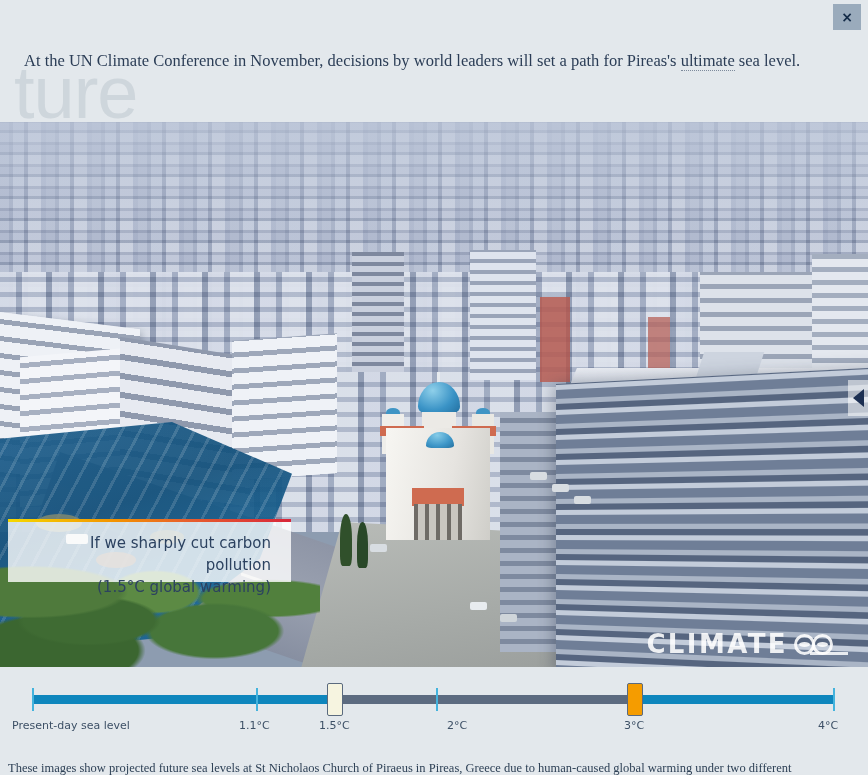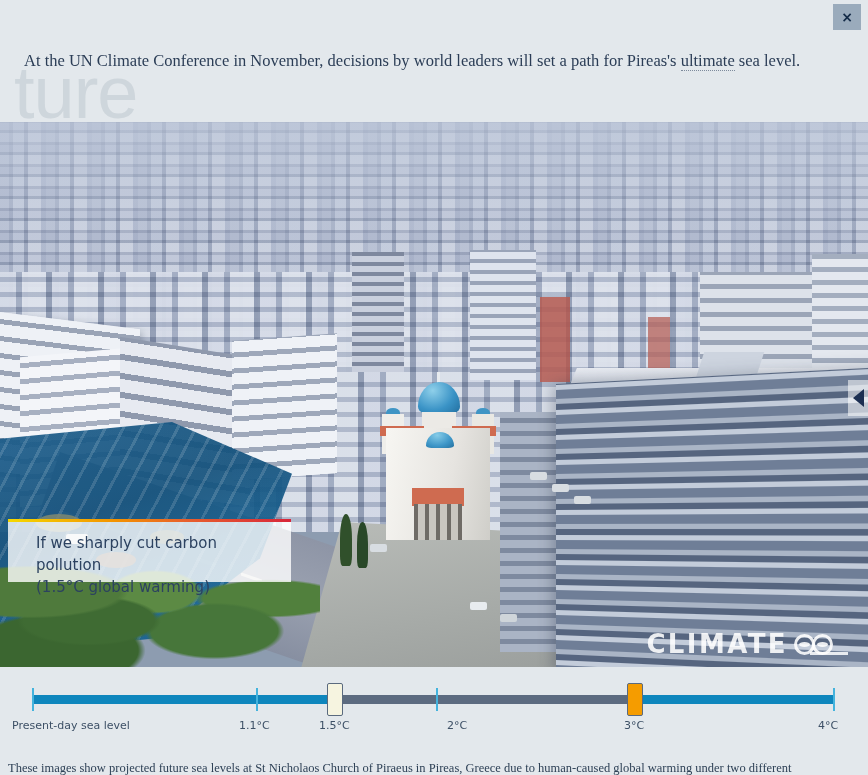--- a/index.html
+++ b/index.html
@@ -195,23 +195,23 @@
   .car { position:absolute; width:17px; height:8px; border-radius:2px; background:#d8dde2; }
 
   
   .capbox {
     position:absolute; left:8px; top:400px; width:283px; height:60px;
     background: rgba(255,255,255,.80);
   }
   .capgrad { position:absolute; left:8px; top:397px; width:283px; height:3px;
     background: linear-gradient(90deg,#f5d800 0%,#f39200 38%,#e8612c 62%,#d8263a 100%); }
   .captext {
-    position:absolute; left:12px; top:400px; width:283px; height:60px;
+    position:absolute; left:0; top:400px; width:283px; height:60px;
     padding: 10px 12px 0 24px; font-size: 15px; line-height: 22px;
-    color: #2c4260; font-family: "DejaVu Sans", sans-serif;
+    color: #2c4260; font-family: "DejaVu Sans", sans-serif; text-align: right;
   }
   
   .cclogo {
     position:absolute; right:14px; bottom:8px; height:30px;
     display:flex; align-items:center; color:rgba(255,255,255,.88);
     font-size:26px; letter-spacing:2.4px; font-weight:700; font-family:"DejaVu Sans", sans-serif;
   }
   .ccmark { position:relative; width:54px; height:28px; margin:0 6px; }
   .ccmark span {
     position:absolute; top:4px; width:21px; height:21px; border-radius:50%;

